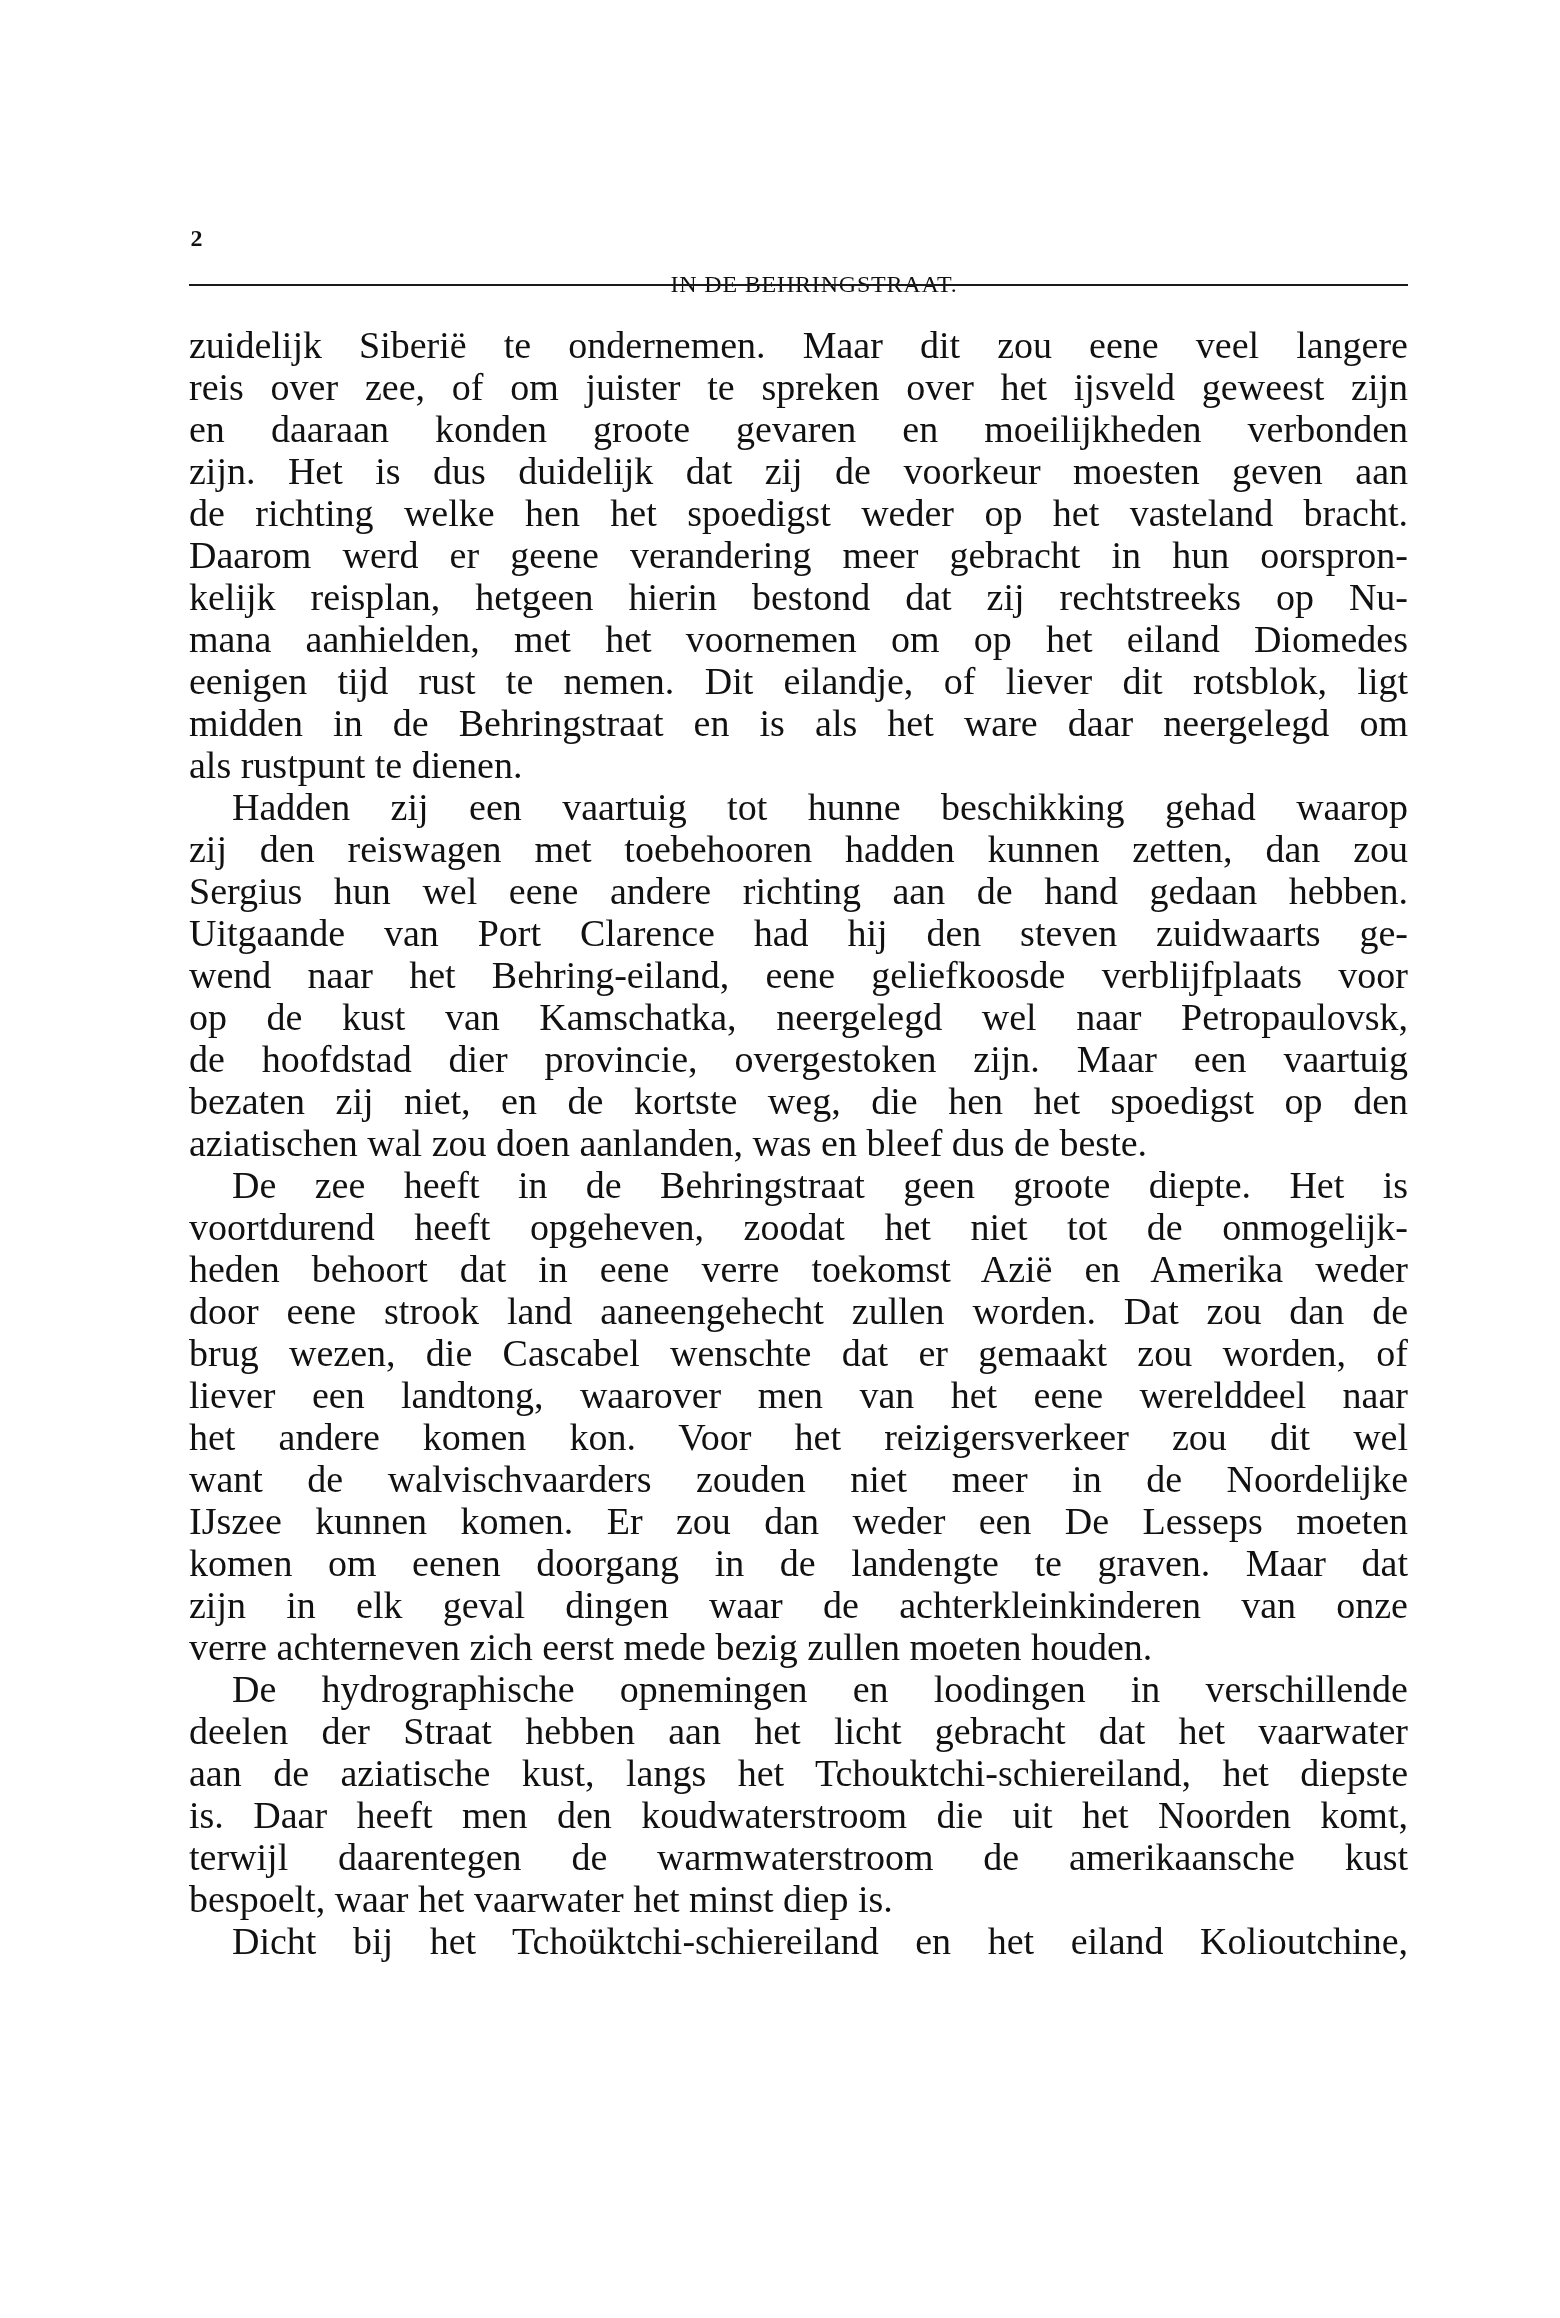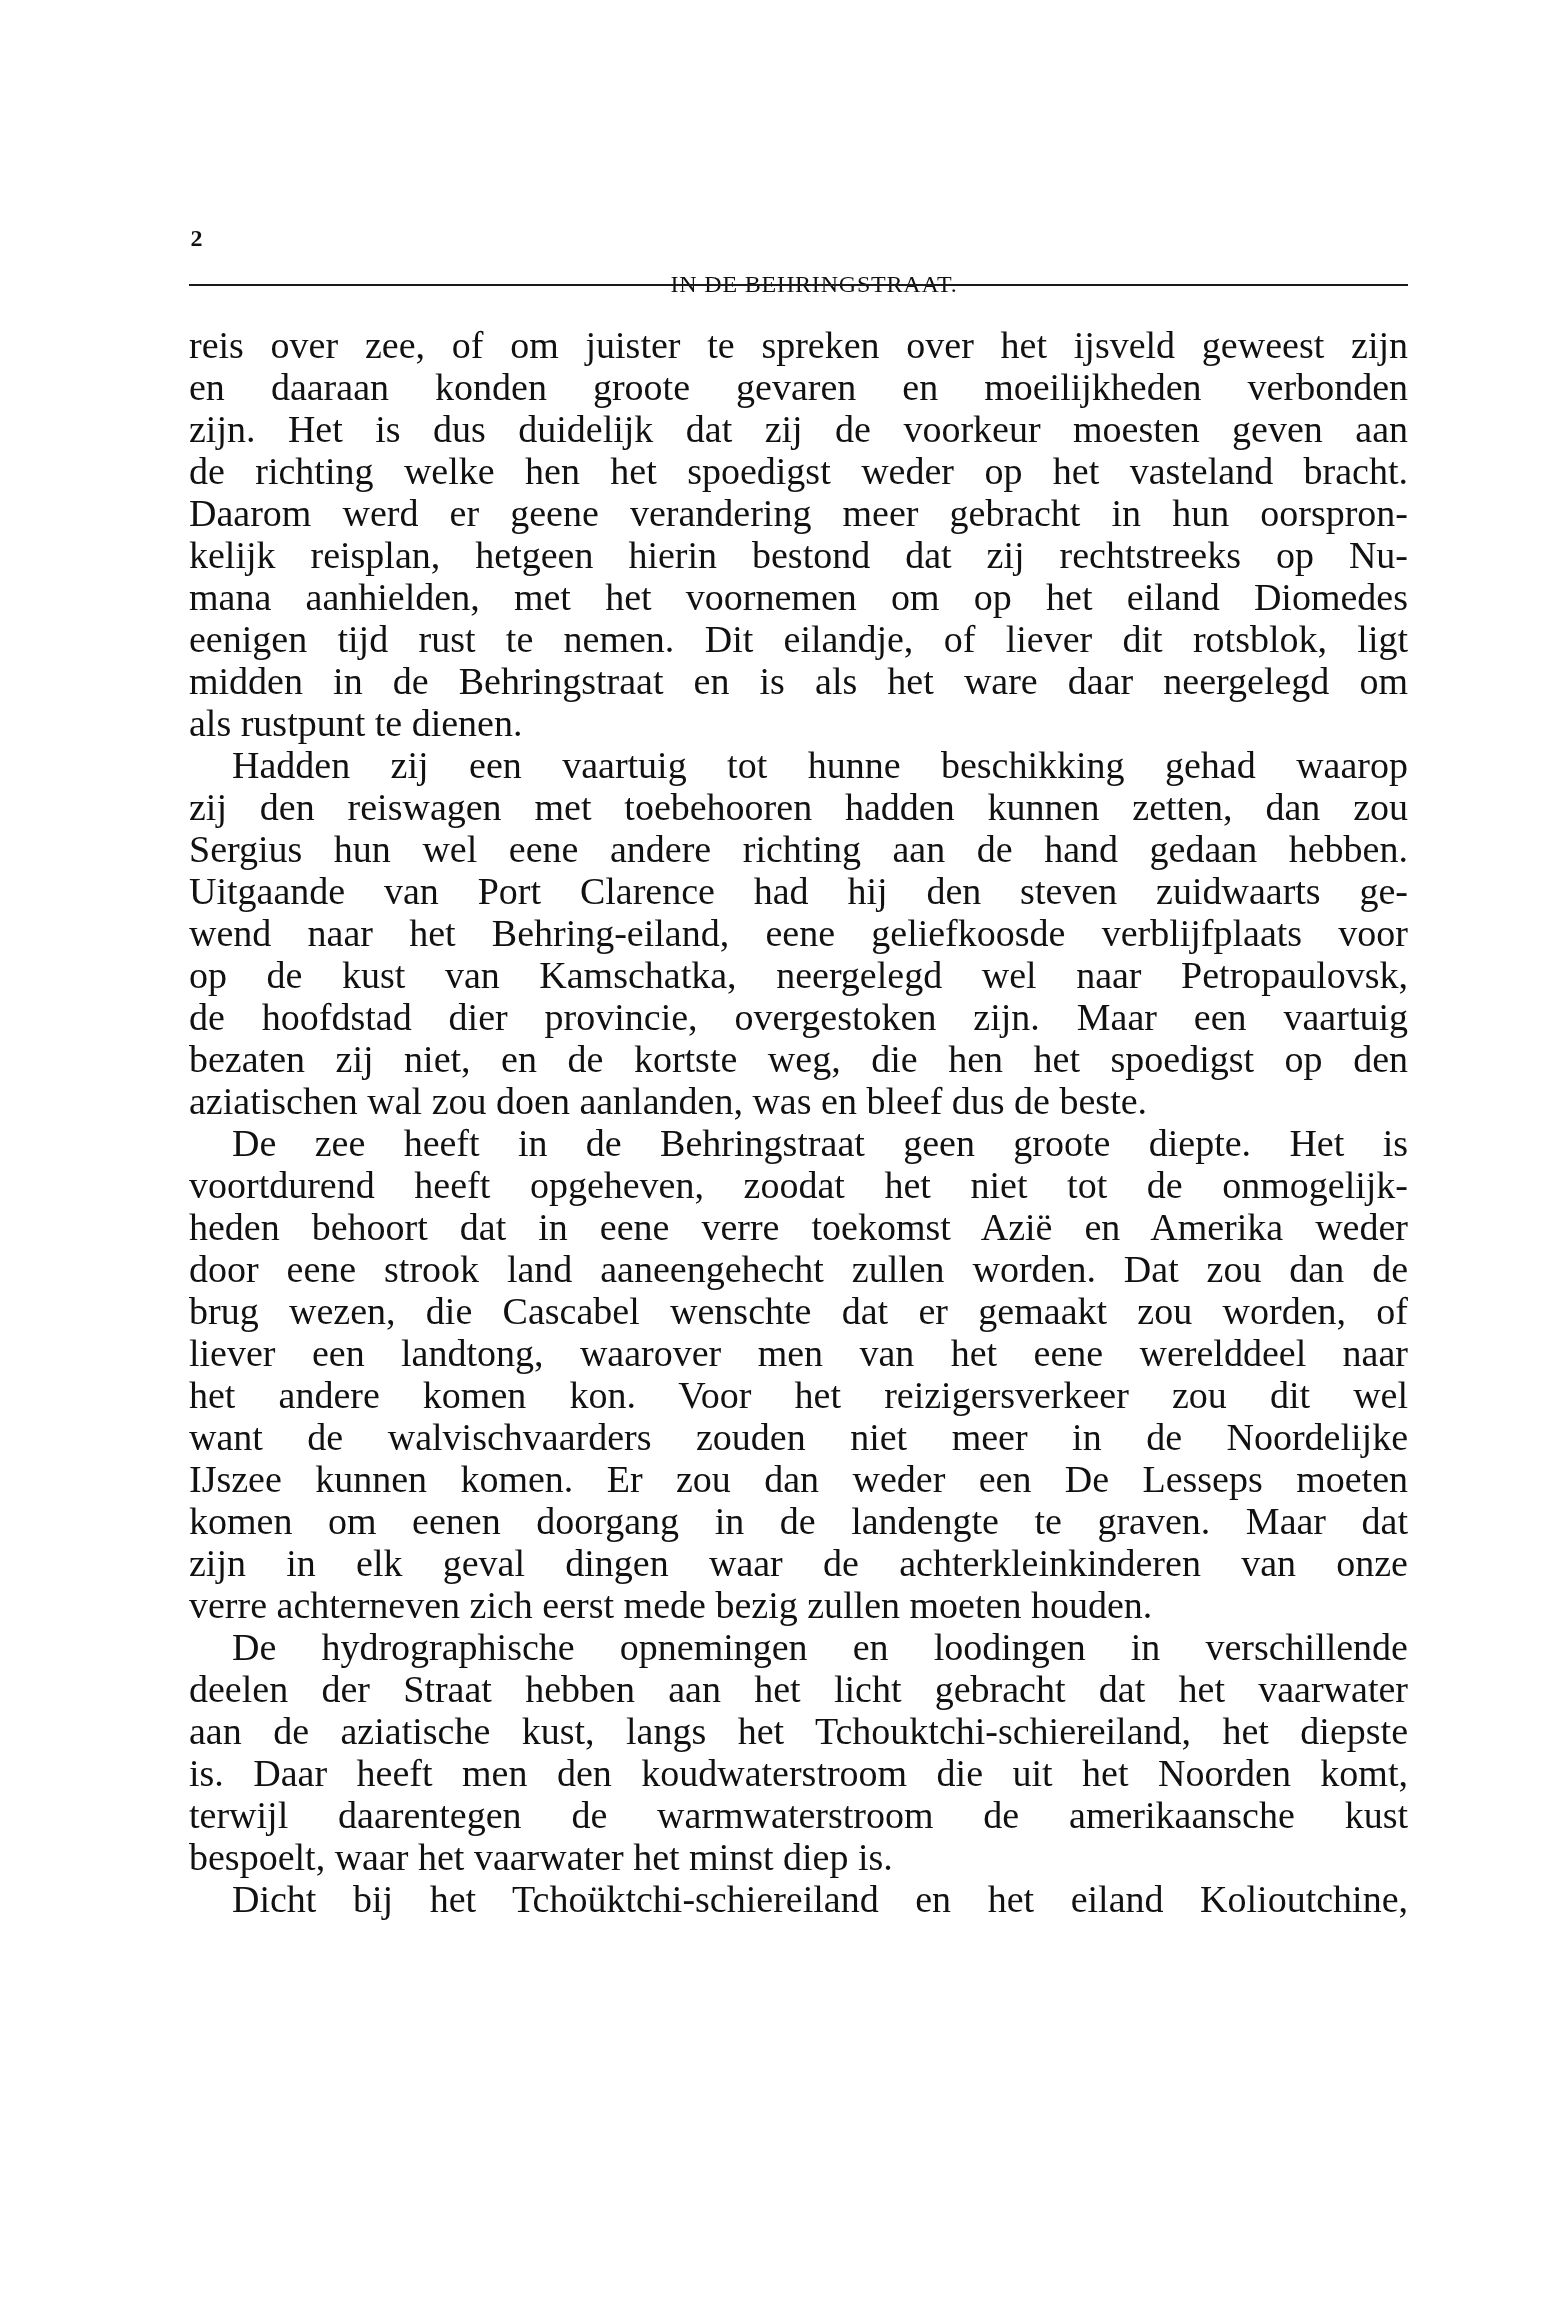--- a/index.html
+++ b/index.html
@@ -80,20 +80,21 @@
 
 <div class="page">
   <div class="running-head">
     <span class="page-number">2</span>
     <span class="running-title">IN DE BEHRINGSTRAAT.</span>
   </div>
   <div class="head-rule"></div>
 
   <div class="body-text" id="body-text">
       <div class="paragraph">
+        <div class="line">zuidelijk Siberië te ondernemen. Maar dit zou eene veel langere</div>
         <div class="line">reis over zee, of om juister te spreken over het ijsveld geweest zijn</div>
         <div class="line">en daaraan konden groote gevaren en moeilijkheden verbonden</div>
         <div class="line">zijn. Het is dus duidelijk dat zij de voorkeur moesten geven aan</div>
         <div class="line">de richting welke hen het spoedigst weder op het vasteland bracht.</div>
         <div class="line">Daarom werd er geene verandering meer gebracht in hun oorspron-</div>
         <div class="line">kelijk reisplan, hetgeen hierin bestond dat zij rechtstreeks op Nu-</div>
         <div class="line">mana aanhielden, met het voornemen om op het eiland Diomedes</div>
         <div class="line">eenigen tijd rust te nemen. Dit eilandje, of liever dit rotsblok, ligt</div>
         <div class="line">midden in de Behringstraat en is als het ware daar neergelegd om</div>
         <div class="line last">als rustpunt te dienen.</div>

